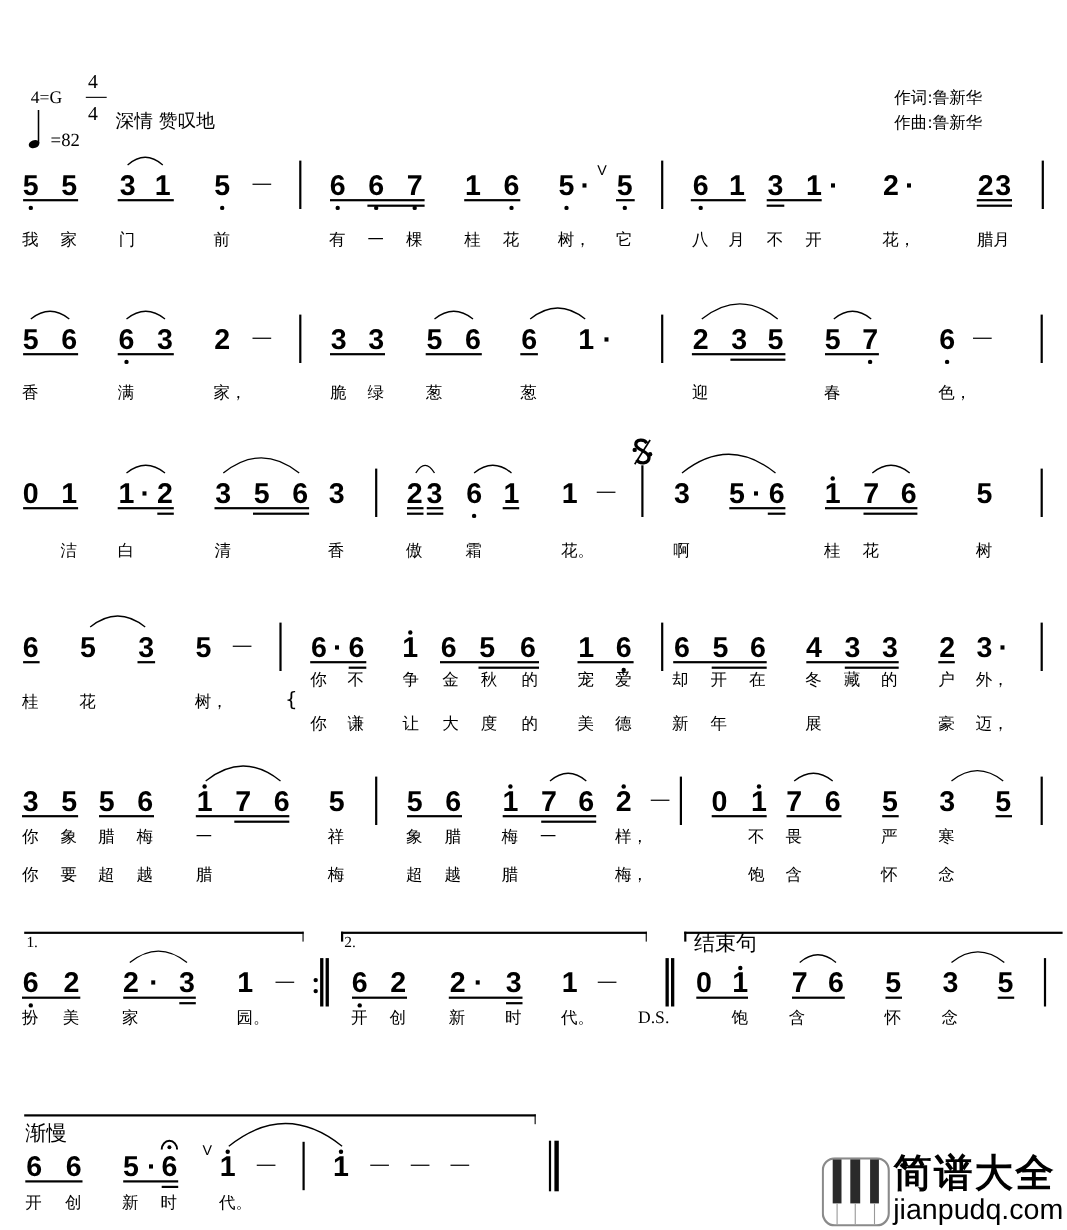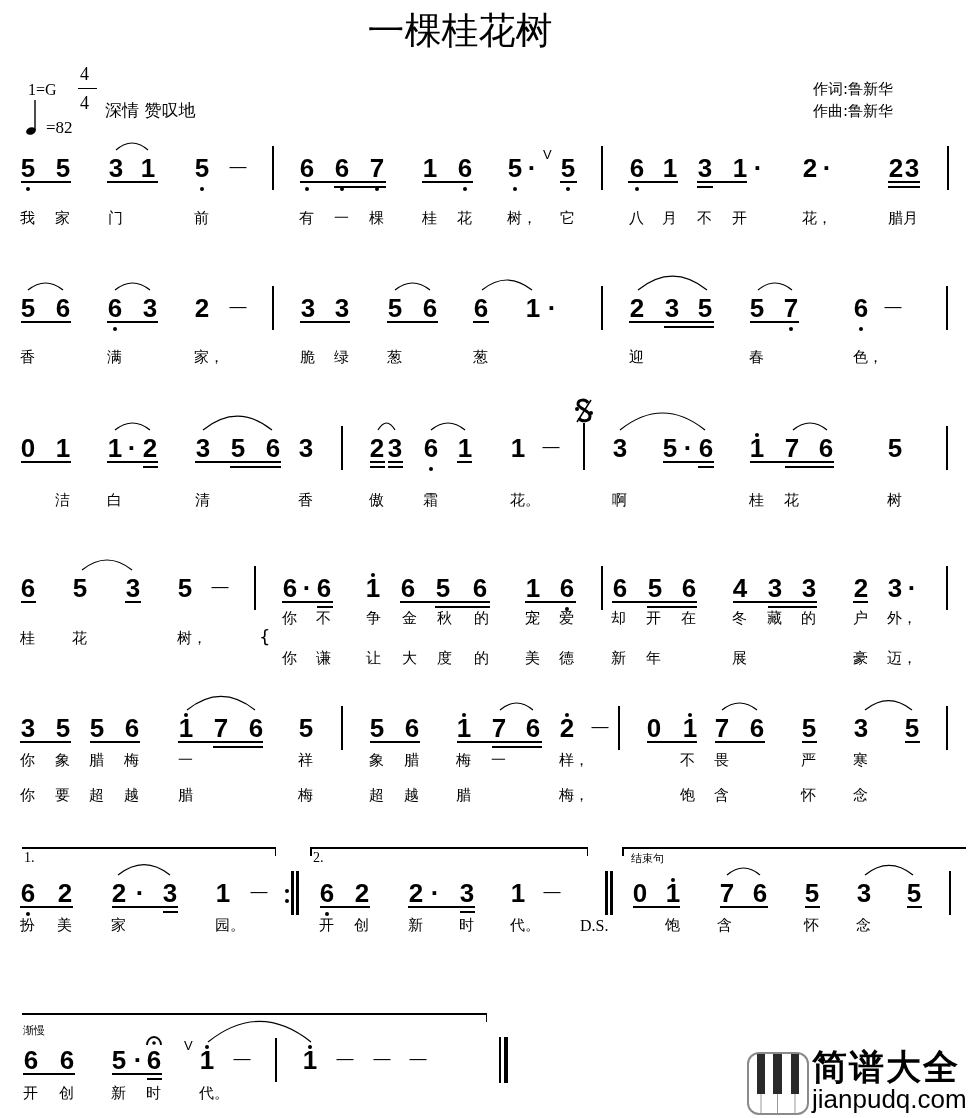--- a/index.html
+++ b/index.html
@@ -39,36 +39,35 @@
   #slur-layer { position: absolute; left: 0; top: 0; width: 970px; height: 1118px; pointer-events: none; }
   #slur-layer path { fill: none; stroke: #000; stroke-width: 1.2; }
 
   
   .breath { position: absolute; font-family: "Liberation Sans", sans-serif; font-size: 13px; line-height: 14px; }
   .mark-text { position: absolute; white-space: nowrap; }
   .brace { font-size: 18px; line-height: 20px; }
   .ds { font-family: "Liberation Serif", serif; font-size: 16px; line-height: 18px; }
   .bracket-line { position: absolute; height: 1.5px; background: #000; }
   .bracket-tick { position: absolute; width: 1.5px; height: 9px; background: #000; }
-  .bracket-label { position: absolute; font-size: 11px; line-height: 15px; white-space: nowrap; }
+  .bracket-label { position: absolute; font-size: 19px; line-height: 15px; white-space: nowrap; }
   .bracket-label.num { font-family: "Liberation Serif", serif; font-size: 14px; }
   .fermata { position: absolute; width: 18px; height: 12px; }
 
   
   .piano-icon { position: absolute; left: 747px; top: 1052px; }
   .wm-name { left: 812px; top: 1047px; font-size: 35px; font-weight: bold; line-height: 40px; letter-spacing: 2px; }
   .wm-url { left: 812px; top: 1084px; font-family: "Liberation Sans", sans-serif; font-size: 26px; line-height: 30px; }
 </style>
 </head>
 <body>
 
 <div id="sheet">
 
-  <div class="abs title">一棵桂花树</div>
-  <div class="abs key">1=G</div>
+  <div class="abs key">4=G</div>
   <div>
     <span class="ts-num">4</span>
     <span class="ts-line"></span>
     <span class="ts-den">4</span>
   </div>
   <svg class="qnote" width="14" height="40" viewBox="0 0 14 40">
     <line x1="11" y1="2" x2="11" y2="32" stroke="#000" stroke-width="1.4"></line>
     <ellipse cx="7" cy="33" rx="5" ry="3.6" transform="rotate(-20 7 33)" fill="#000"></ellipse>
   </svg>
   <div class="abs tempo">=82</div>

